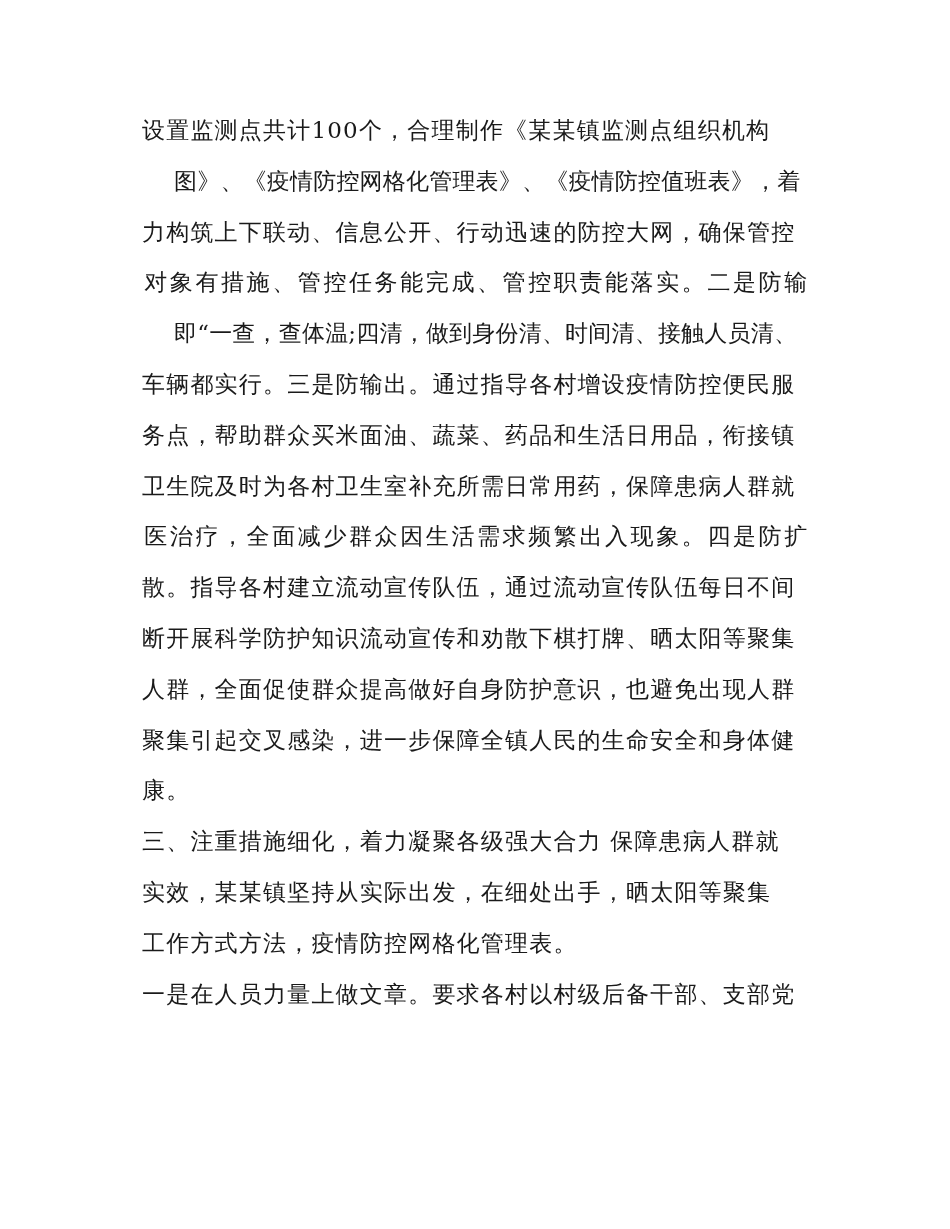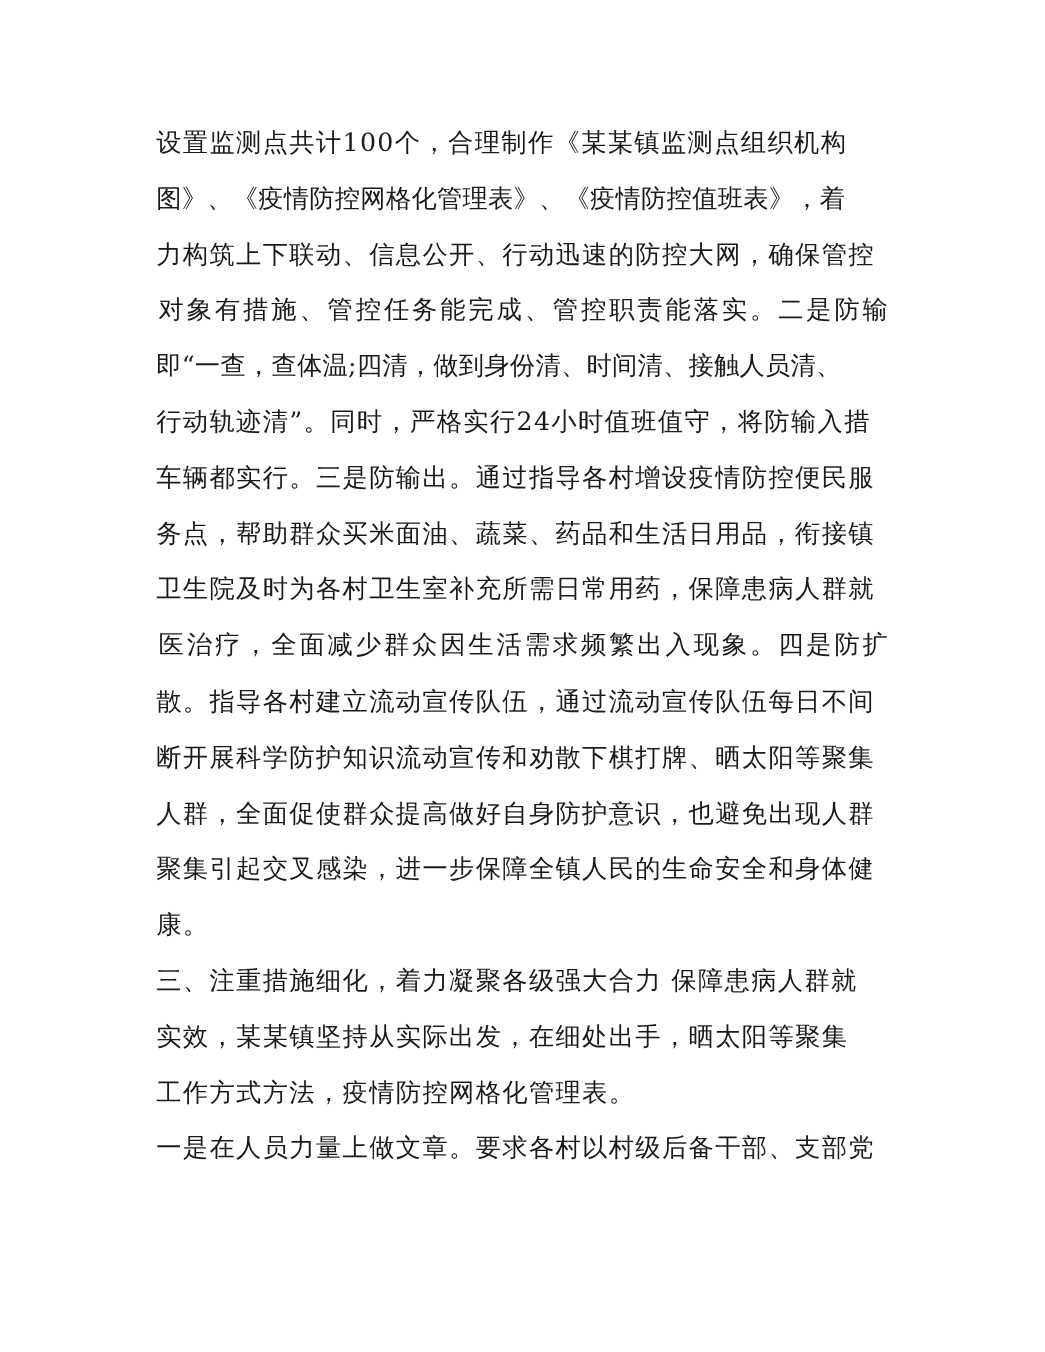--- a/index.html
+++ b/index.html
@@ -29,34 +29,33 @@
       top: 108px;
       width: 670px;
     }
     .line {
       height: 50.8px;
       line-height: 44px;
       font-size: 23px;
       white-space: nowrap;
       letter-spacing: 1.2px;
     }
-    .line.tight { letter-spacing: 0.2px; }
+    .line.tight { letter-spacing: 0.2px; margin-left: 32px; }
     .line.loose { letter-spacing: 2.6px; text-align: center; }
   </style>
 </head>
 <body>
 
 <div class="page">
   <div class="content">
     <div class="line">设置监测点共计100个，合理制作《某某镇监测点组织机构</div>
     <div class="line tight">图》、《疫情防控网格化管理表》、《疫情防控值班表》，着</div>
     <div class="line">力构筑上下联动、信息公开、行动迅速的防控大网，确保管控</div>
     <div class="line loose">对象有措施、管控任务能完成、管控职责能落实。二是防输</div>
     <div class="line tight">即“一查，查体温;四清，做到身份清、时间清、接触人员清、</div>
-    <div class="line">行动轨迹清”。同时，严格实行24小时值班值守，将防输入措</div>
     <div class="line">车辆都实行。三是防输出。通过指导各村增设疫情防控便民服</div>
     <div class="line">务点，帮助群众买米面油、蔬菜、药品和生活日用品，衔接镇</div>
     <div class="line">卫生院及时为各村卫生室补充所需日常用药，保障患病人群就</div>
     <div class="line loose">医治疗，全面减少群众因生活需求频繁出入现象。四是防扩</div>
     <div class="line">散。指导各村建立流动宣传队伍，通过流动宣传队伍每日不间</div>
     <div class="line">断开展科学防护知识流动宣传和劝散下棋打牌、晒太阳等聚集</div>
     <div class="line">人群，全面促使群众提高做好自身防护意识，也避免出现人群</div>
     <div class="line">聚集引起交叉感染，进一步保障全镇人民的生命安全和身体健</div>
     <div class="line">康。</div>
     <div class="line">三、注重措施细化，着力凝聚各级强大合力 保障患病人群就</div>

